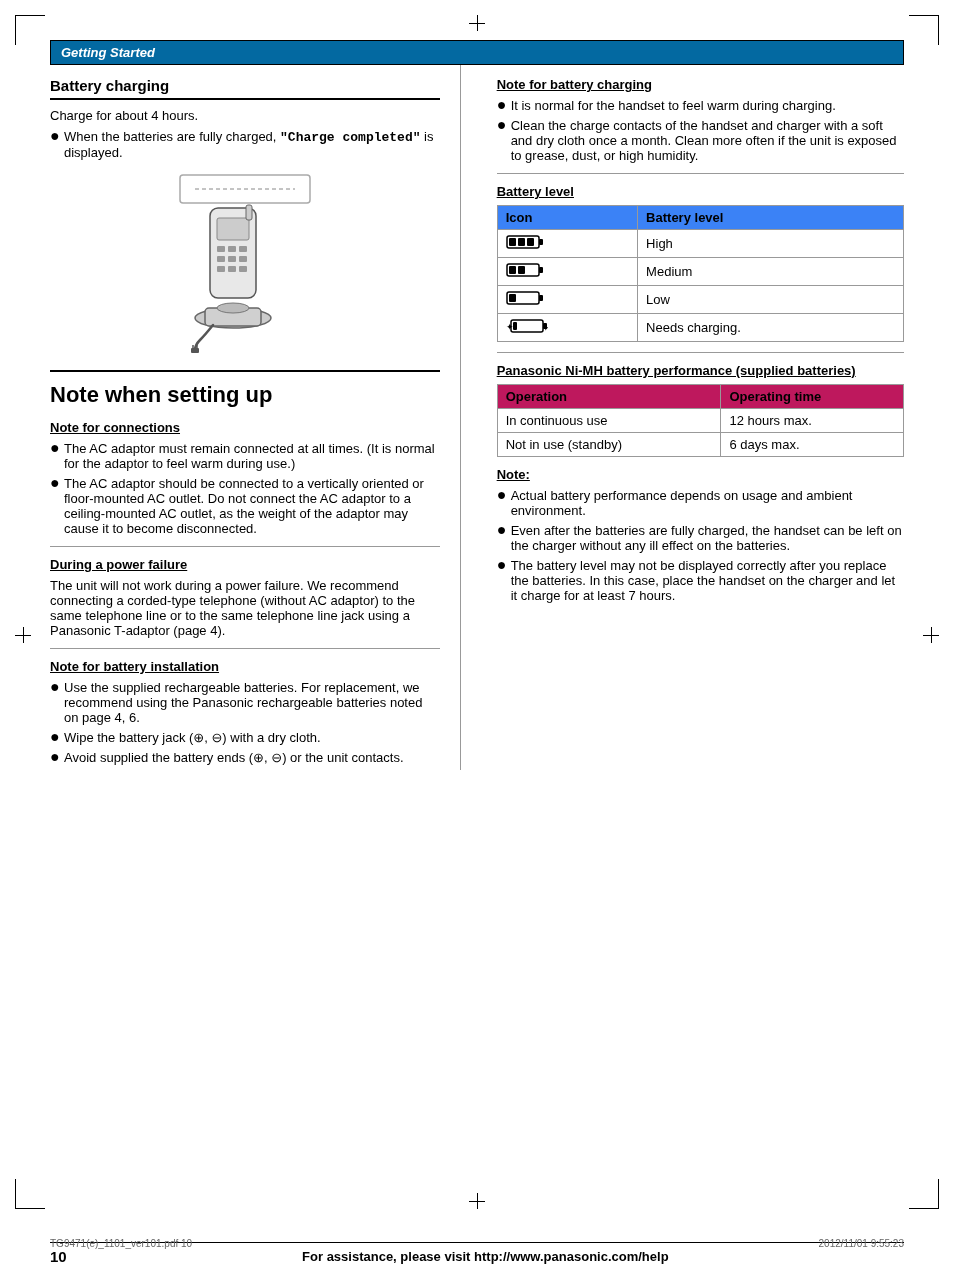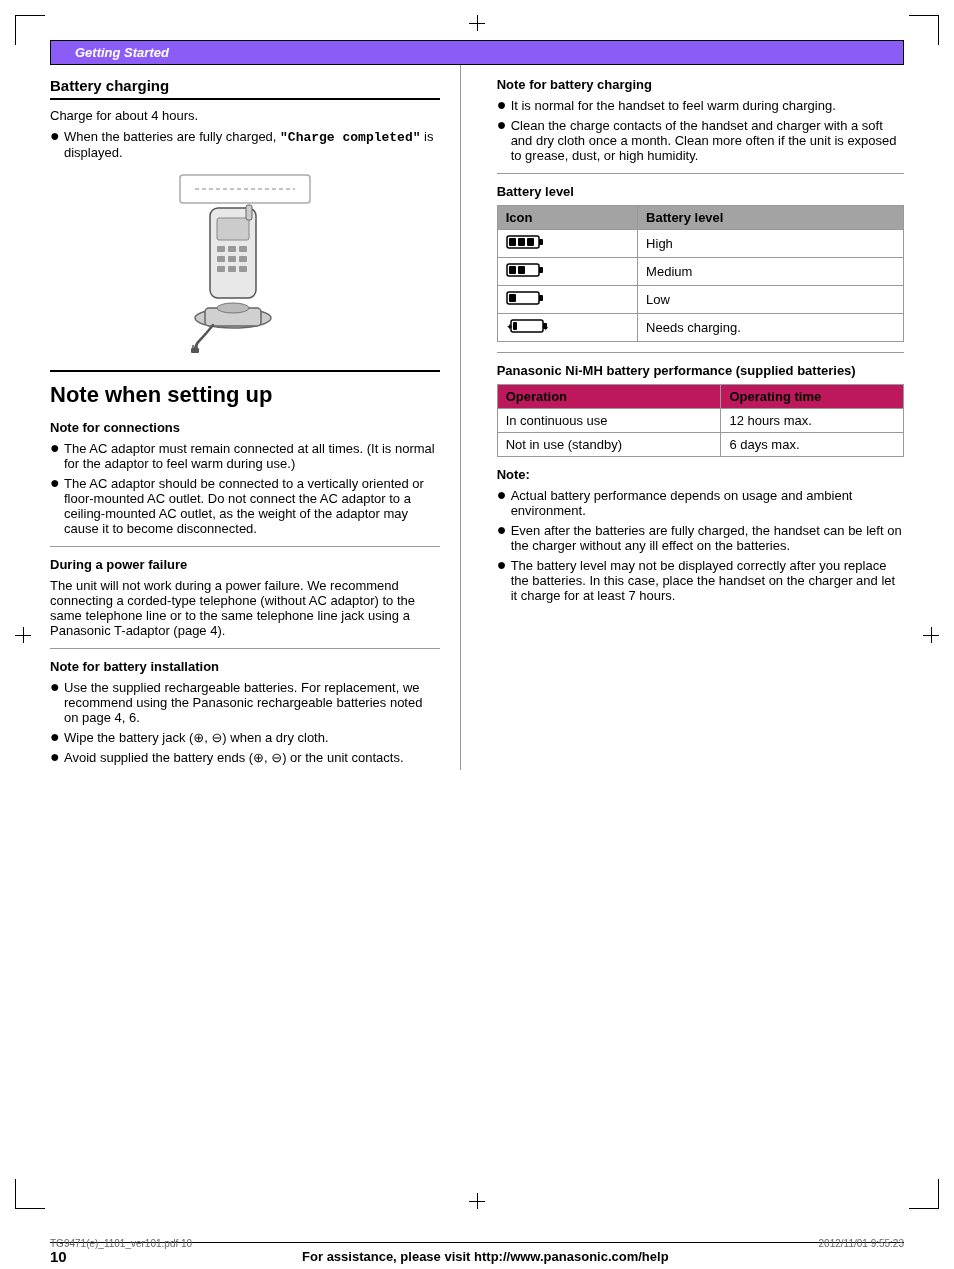--- a/index.html
+++ b/index.html
@@ -46,23 +46,23 @@
     }
     .cross-mark::before { width: 1px; height: 100%; left: 50%; top: 0; }
     .cross-mark::after { width: 100%; height: 1px; top: 50%; left: 0; }
     .cross-mark.top-center { top: 15px; left: 50%; transform: translateX(-50%); }
     .cross-mark.left-center { left: 15px; top: 50%; transform: translateY(-50%); }
     .cross-mark.right-center { right: 15px; top: 50%; transform: translateY(-50%); }
     .cross-mark.bottom-center { bottom: 60px; left: 50%; transform: translateX(-50%); }
 
     
     .section-header {
-      background: #8b5cf6;
+      background: #0369a1;
       color: #fff;
-      padding: 4px 24px;
+      padding: 4px 10px;
       font-size: 13px;
       font-style: italic;
       font-weight: bold;
       margin-bottom: 0;
       border: 1px solid #000;
     }
 
     
     .two-col {
       display: flex;
@@ -122,31 +122,32 @@
     .note-setup-title {
       font-size: 22px;
       font-weight: bold;
       margin-bottom: 12px;
     }
 
     .sub-section-title {
       font-weight: bold;
       font-size: 13px;
       margin-bottom: 6px;
+      text-decoration: underline;
     }
 
     
     .battery-table {
       width: 100%;
       border-collapse: collapse;
       font-size: 13px;
       margin-bottom: 10px;
     }
     .battery-table th {
-      background: #a3a3a3;
+      background: #3b82f6;
       border: 1px solid #999;
       padding: 4px 8px;
       text-align: left;
       font-weight: bold;
     }
     .battery-table td {
       border: 1px solid #999;
       padding: 4px 8px;
     }
 
@@ -315,21 +316,21 @@
       <div class="sub-section-title">Note for battery installation</div>
 
       <div class="bullet-item">
         <span class="bullet-dot">●</span>
         <span>Use the supplied rechargeable batteries. For replacement, we recommend using the Panasonic rechargeable batteries noted on page 4, 6.</span>
       </div>
 
       <div class="bullet-item">
         <span class="bullet-dot">●</span>
         <span>
-          <span>Wipe the battery jack (</span><span>⊕, ⊖</span><span>) when a dry cloth.</span>
+          <span>Wipe the battery jack (</span><span>⊕, ⊖</span><span>) with a dry cloth.</span>
         </span>
       </div>
 
       <div class="bullet-item">
         <span class="bullet-dot">●</span>
         <span>
           <span>Avoid supplied the battery ends (</span><span>⊕, ⊖</span><span>) or the unit contacts.</span>
         </span>
       </div>
 

